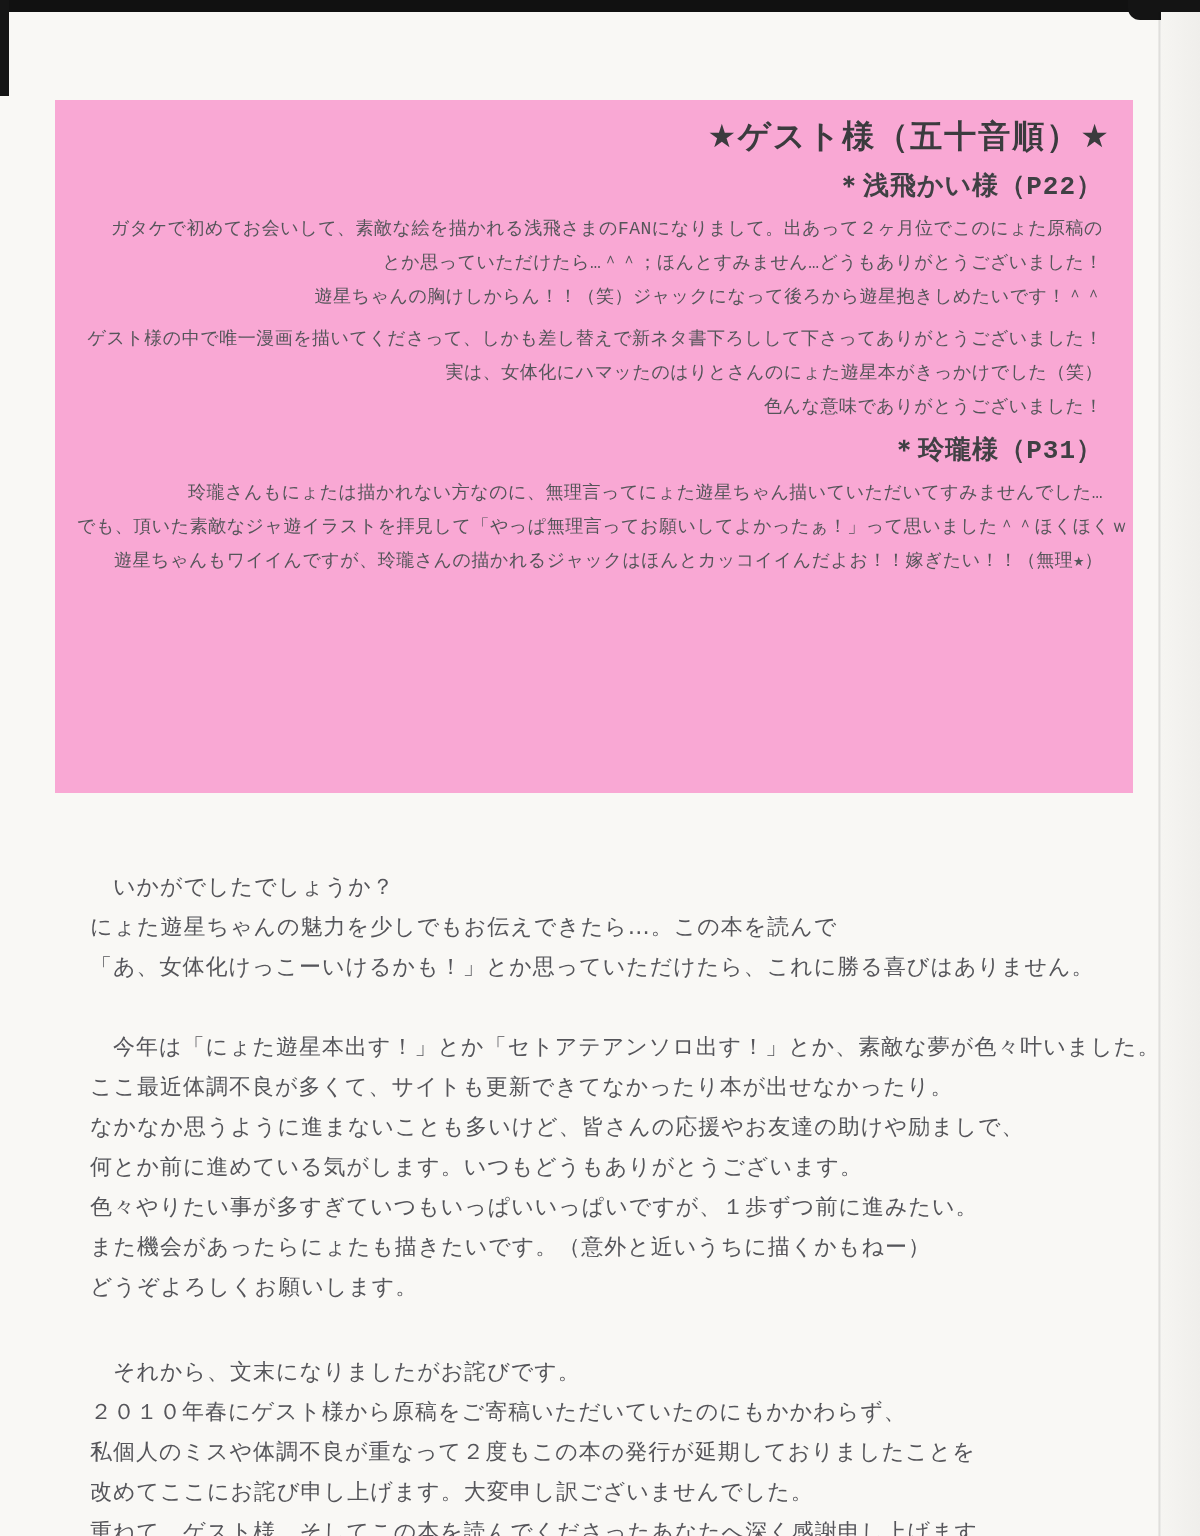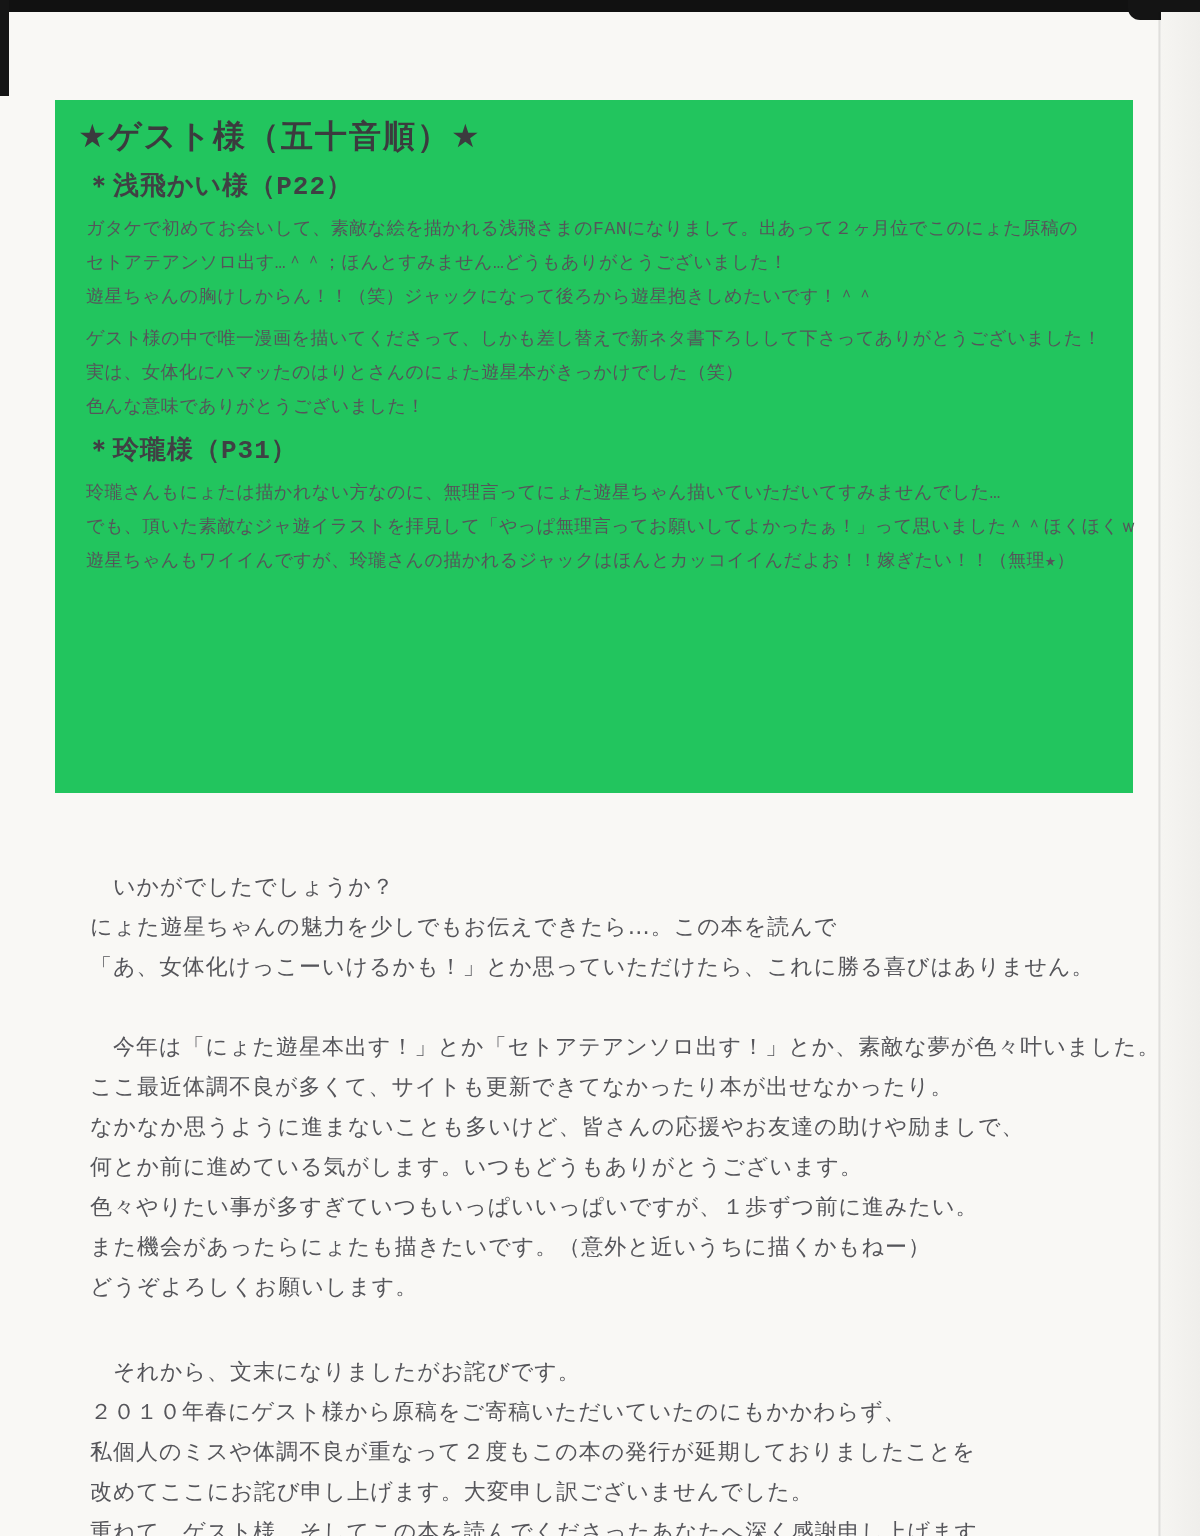--- a/index.html
+++ b/index.html
@@ -41,23 +41,24 @@
     position: absolute; left: 1161px; top: 12px;
     width: 39px; height: 1524px;
     background: linear-gradient(to right, #f6f5f2, #efeeeb);
   }
 
   
   .guest-box {
     position: absolute;
     left: 55px; top: 100px;
     width: 1078px; height: 693px;
-    background: #22c55e;
+    background: #f9a8d4;
     box-sizing: border-box;
-    padding: 14px 22px 0 23px;
+    padding: 14px 22px 0 14px;
+    text-align: right;
   }
   .guest-title {
     margin: 0 0 12px 0;
     font-size: 32px;
     font-weight: bold;
     letter-spacing: 2px;
     color: #3b3b3e;
     line-height: 44px;
     white-space: nowrap;
   }
@@ -107,21 +108,21 @@
 <div class="edge-left"></div>
 <div class="right-shade"></div>
 <div class="fold-line"></div>
 
 <section class="guest-box">
   <h2 class="guest-title">★ゲスト様（五十音順）★</h2>
 
   <div class="entry">
     <h3 class="entry-name">＊浅飛かい様（P22）</h3>
     <p class="entry-line">ガタケで初めてお会いして、素敵な絵を描かれる浅飛さまのFANになりまして。出あって２ヶ月位でこのにょた原稿の</p>
-    <p class="entry-line">セトアテアンソロ出す…＾＾；ほんとすみません…どうもありがとうございました！</p>
+    <p class="entry-line">とか思っていただけたら…＾＾；ほんとすみません…どうもありがとうございました！</p>
     <p class="entry-line">遊星ちゃんの胸けしからん！！（笑）ジャックになって後ろから遊星抱きしめたいです！＾＾</p>
   </div>
 
   <div class="entry">
     <p class="entry-line">ゲスト様の中で唯一漫画を描いてくださって、しかも差し替えで新ネタ書下ろしして下さってありがとうございました！</p>
     <p class="entry-line">実は、女体化にハマッたのはりとさんのにょた遊星本がきっかけでした（笑）</p>
     <p class="entry-line">色んな意味でありがとうございました！</p>
   </div>
 
 

